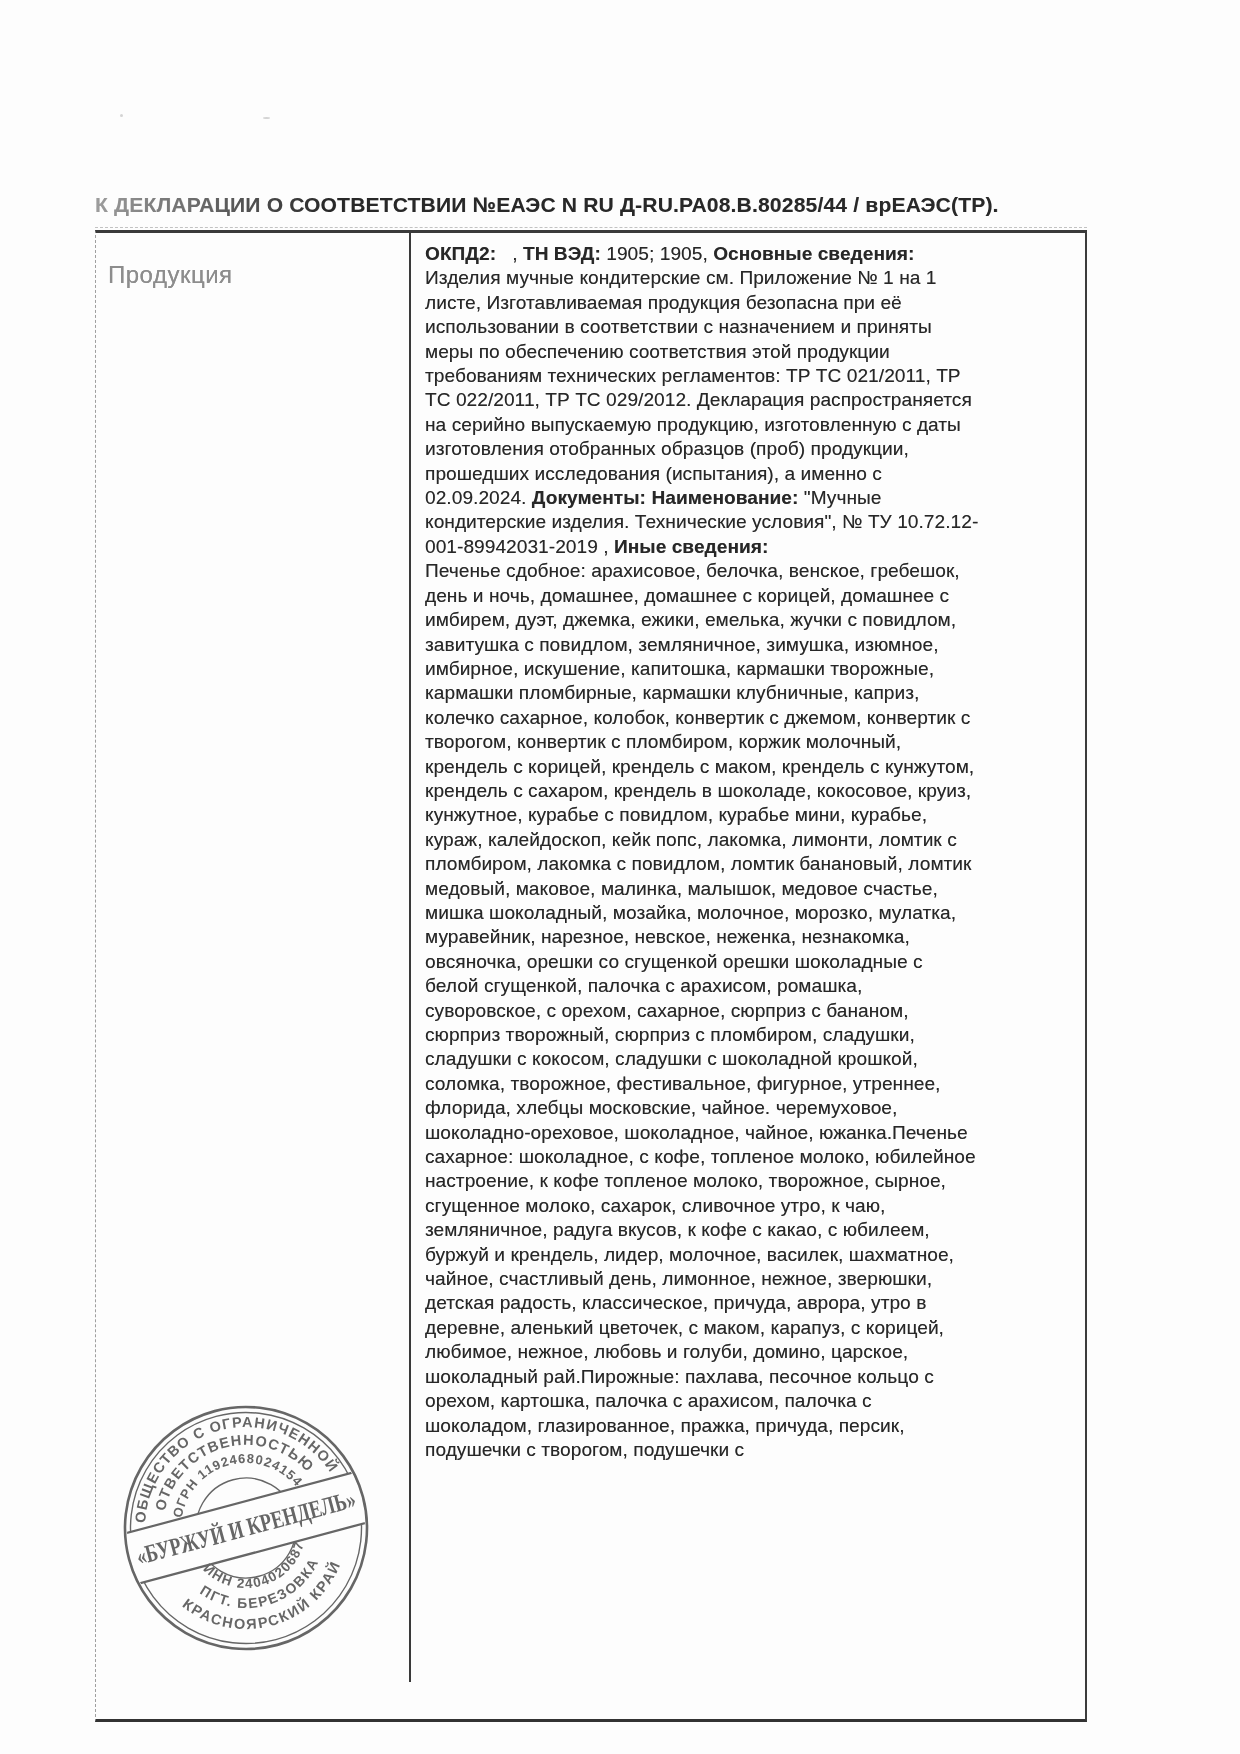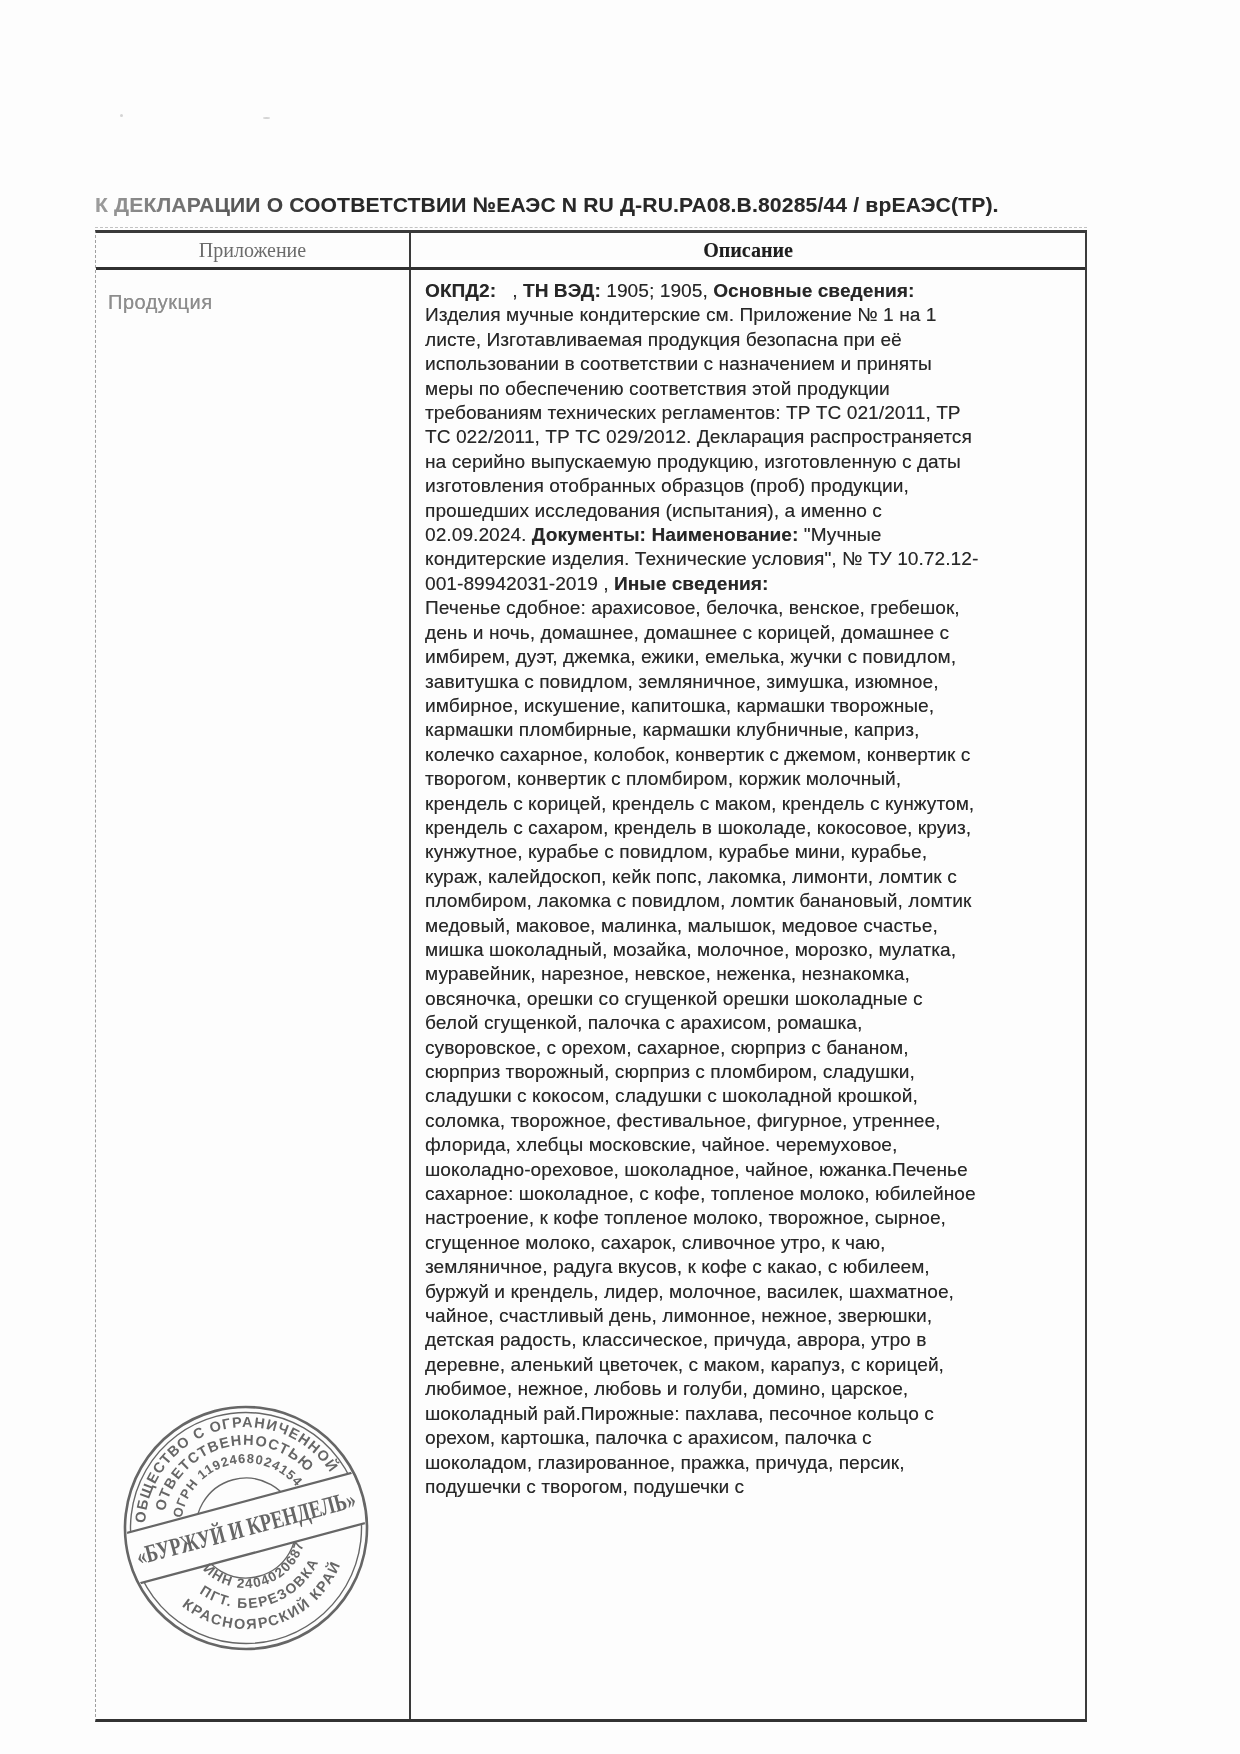--- a/index.html
+++ b/index.html
@@ -40,22 +40,22 @@
     border-top:1px dashed #c2c2c2;
   }
   .thead{display:flex;height:37px;border-bottom:3px solid #303030;box-sizing:border-box;}
   .th{display:flex;align-items:center;justify-content:center;
       font-family:"Liberation Serif", serif;font-size:20px;}
   .th-left{width:315px;color:#6b6b6b;border-right:2px solid #3a3a3a;box-sizing:border-box;}
   .th-right{flex:1;font-weight:bold;color:#1e1e1e;text-shadow:.3px .3px .3px rgba(0,0,0,.3);}
   .tbody{display:flex;height:1449px;overflow:hidden;}
   .td-left{
     width:315px;border-right:2px solid #3a3a3a;box-sizing:border-box;
-    padding:21px 10px 0 12px;
-    font-size:20px;color:#8d8d8d;letter-spacing:.5px;
+    padding:28px 10px 0 12px;
+    font-size:24px;color:#8d8d8d;letter-spacing:.5px;
     text-shadow:0 0 .6px rgba(120,120,120,.8);
   }
   .td-right{
     flex:1;box-sizing:border-box;
     padding:9px 104px 6px 14px;
     font-size:19px;line-height:24.4px;letter-spacing:.1px;
     color:#272727;text-shadow:.25px .25px .3px rgba(0,0,0,.4);
     white-space:pre-wrap;
     overflow:hidden;
   }
@@ -70,24 +70,20 @@
 <body>
 
 <div class="page">
 
   <div class="speck" style="left:120px;top:114px;width:3px;height:3px;"></div>
   <div class="speck" style="left:263px;top:117px;width:7px;height:2px;"></div>
 
   <div class="title2">К ДЕКЛАРАЦИИ О СООТВЕТСТВИИ №ЕАЭС N RU Д-RU.РА08.В.80285/44 / врЕАЭС(ТР).</div>
 
   <div class="doc-table">
-    <div class="thead">
-      <div class="th th-left">Приложение</div>
-      <div class="th th-right">Описание</div>
-    </div>
     <div class="tbody">
       <div class="td-left">Продукция</div>
       <div class="td-right" id="desc"><b>ОКПД2:</b><span>   , </span><b>ТН ВЭД:</b><span> 1905; 1905, </span><b>Основные сведения:</b><span> Изделия мучные кондитерские см. Приложение № 1 на 1 листе, Изготавливаемая продукция безопасна при её использовании в соответствии с назначением и приняты меры по обеспечению соответствия этой продукции требованиям технических регламентов: ТР ТС 021/2011, ТР ТС 022/2011, ТР ТС 029/2012. Декларация распространяется на серийно выпускаемую продукцию, изготовленную с даты изготовления отобранных образцов (проб) продукции, прошедших исследования (испытания), а именно с 02.09.2024. </span><b>Документы:</b><span> </span><b>Наименование:</b><span> "Мучные кондитерские изделия. Технические условия", № ТУ 10.72.12-001-89942031-2019 , </span><b>Иные сведения:</b><span>
 Печенье сдобное: арахисовое, белочка, венское, гребешок, день и ночь, домашнее, домашнее с корицей, домашнее с имбирем, дуэт, джемка, ежики, емелька, жучки с повидлом, завитушка с повидлом, земляничное, зимушка, изюмное, имбирное, искушение, капитошка, кармашки творожные, кармашки пломбирные, кармашки клубничные, каприз, колечко сахарное, колобок, конвертик с джемом, конвертик с творогом, конвертик с пломбиром, коржик молочный, крендель с корицей, крендель с маком, крендель с кунжутом, крендель с сахаром, крендель в шоколаде, кокосовое, круиз, кунжутное, курабье с повидлом, курабье мини, курабье, кураж, калейдоскоп, кейк попс, лакомка, лимонти, ломтик с пломбиром, лакомка с повидлом, ломтик банановый, ломтик медовый, маковое, малинка, малышок, медовое счастье, мишка шоколадный, мозайка, молочное, морозко, мулатка, муравейник, нарезное, невское, неженка, незнакомка, овсяночка, орешки со сгущенкой орешки шоколадные с белой сгущенкой, палочка с арахисом, ромашка, суворовское, с орехом, сахарное, сюрприз с бананом, сюрприз творожный, сюрприз с пломбиром, сладушки, сладушки с кокосом, сладушки с шоколадной крошкой, соломка, творожное, фестивальное, фигурное, утреннее, флорида, хлебцы московские, чайное. черемуховое, шоколадно-ореховое, шоколадное, чайное, южанка.Печенье сахарное: шоколадное, с кофе, топленое молоко, юбилейное настроение, к кофе топленое молоко, творожное, сырное, сгущенное молоко, сахарок, сливочное утро, к чаю, земляничное, радуга вкусов, к кофе с какао, с юбилеем, буржуй и крендель, лидер, молочное, василек, шахматное, чайное, счастливый день, лимонное, нежное, зверюшки, детская радость, классическое, причуда, аврора, утро в деревне, аленький цветочек, с маком, карапуз, с корицей, любимое, нежное, любовь и голуби, домино, царское, шоколадный рай.Пирожные: пахлава, песочное кольцо с орехом, картошка, палочка с арахисом, палочка с шоколадом, глазированное, пражка, причуда, персик, подушечки с творогом, подушечки с</span></div>
     </div>
   </div>
 
   <svg class="seal" width="300" height="300" viewBox="-150 -150 300 300">
     <defs>
       <clipPath id="sealClip">

